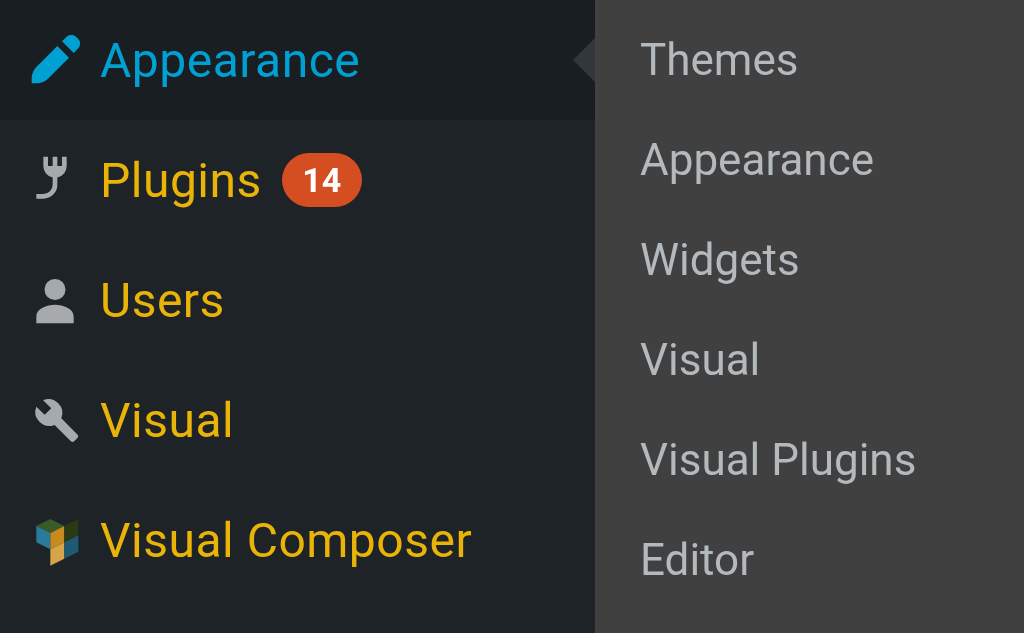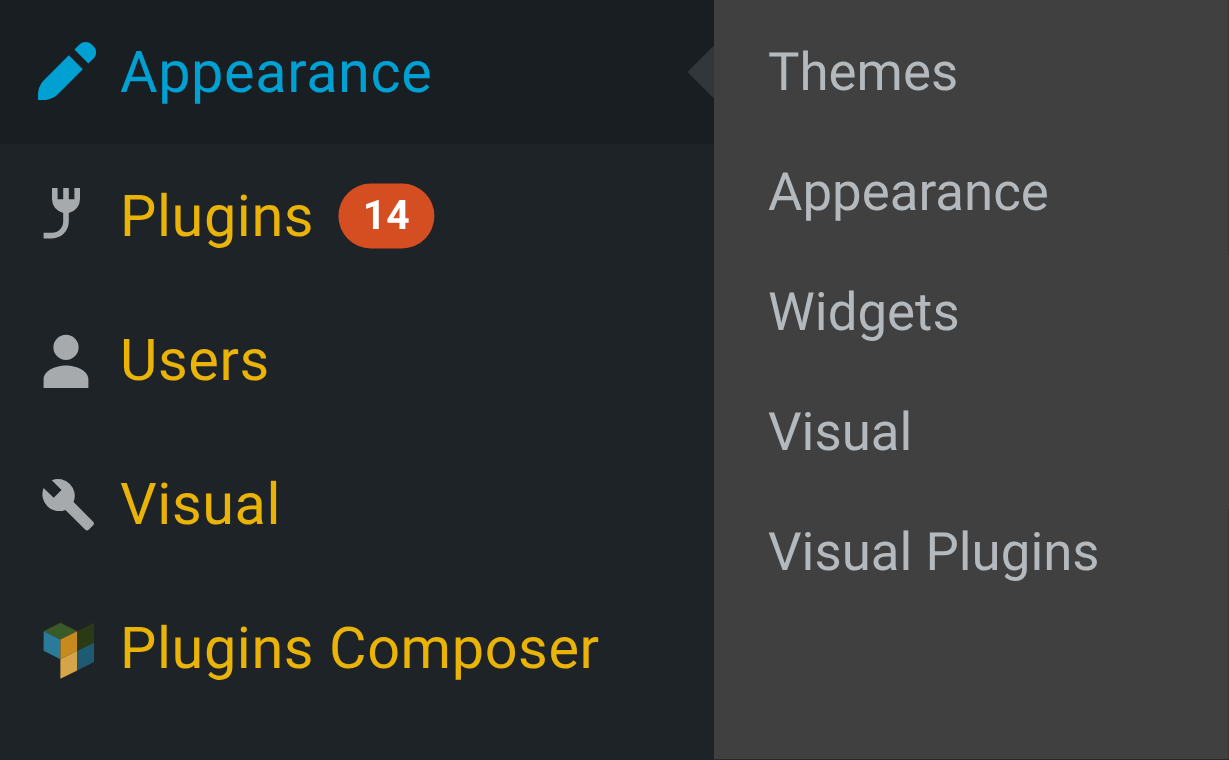--- a/index.html
+++ b/index.html
@@ -145,36 +145,39 @@
           <g>
             <polygon fill="#3a5b28" points="4,6 10,3 16,6 10,9"></polygon>
             <polygon fill="#2a7a99" points="4,6 10,9 10,16 4,13"></polygon>
             <polygon fill="#c78a1f" points="10,9 16,6 16,13 10,16"></polygon>
             <polygon fill="#d6a54a" points="10,16 16,13 16,20 10,23"></polygon>
             <polygon fill="#1f5a73" points="16,13 22,10 22,17 16,20"></polygon>
             <polygon fill="#2a3a14" points="16,6 22,3 22,10 16,13"></polygon>
           </g>
         </svg>
       </span>
-      <span class="label">Plugins Composer</span>
+      <span class="label">Visual Composer</span>
     </div>
 
   </div>
 
   <div class="submenu">
     <div class="sub-item">
       <span>Themes</span>
     </div>
     <div class="sub-item">
       <span>Appearance</span>
     </div>
     <div class="sub-item">
       <span>Widgets</span>
     </div>
     <div class="sub-item">
       <span>Visual</span>
     </div>
     <div class="sub-item">
       <span>Visual Plugins</span>
     </div>
+    <div class="sub-item">
+      <span>Editor</span>
+    </div>
   </div>
 
 </div>
 
 </body></html>

